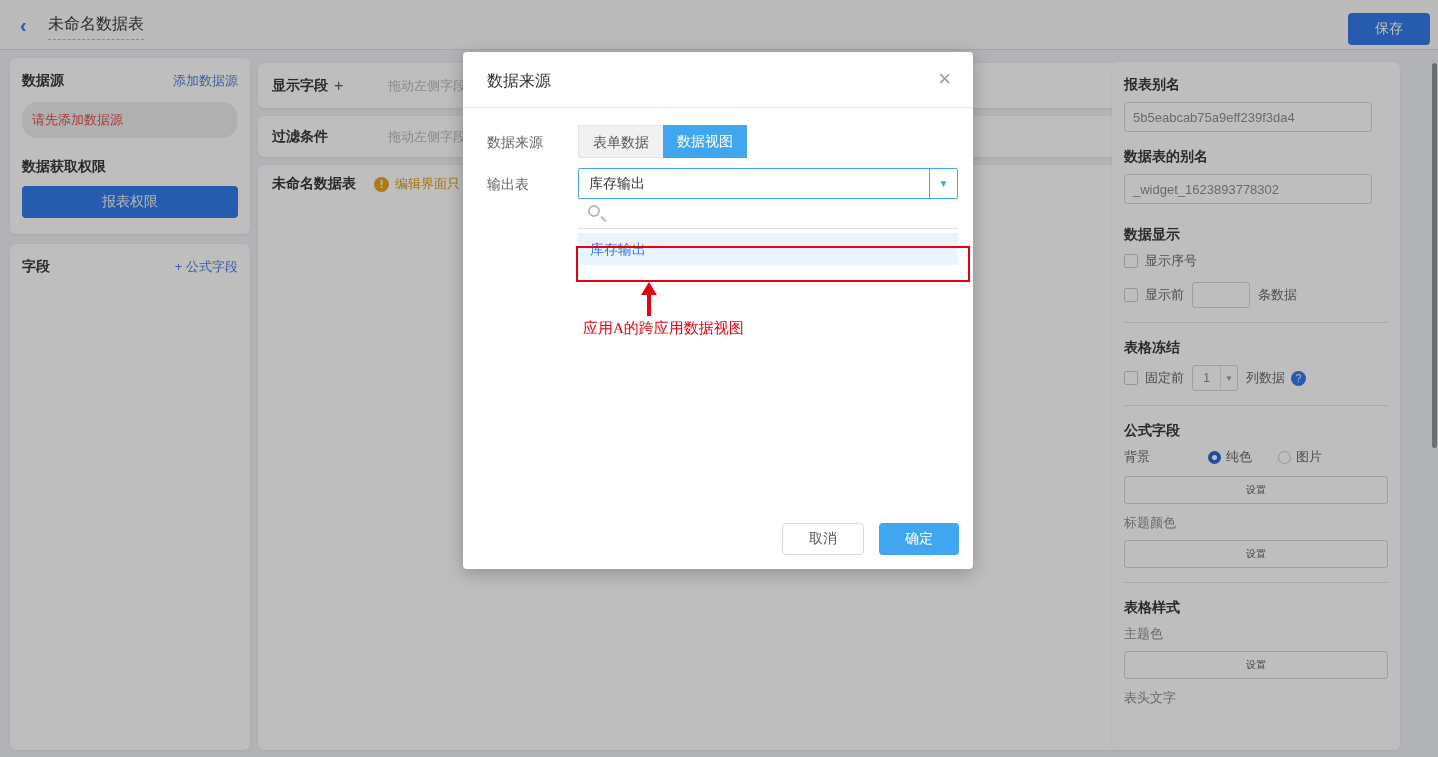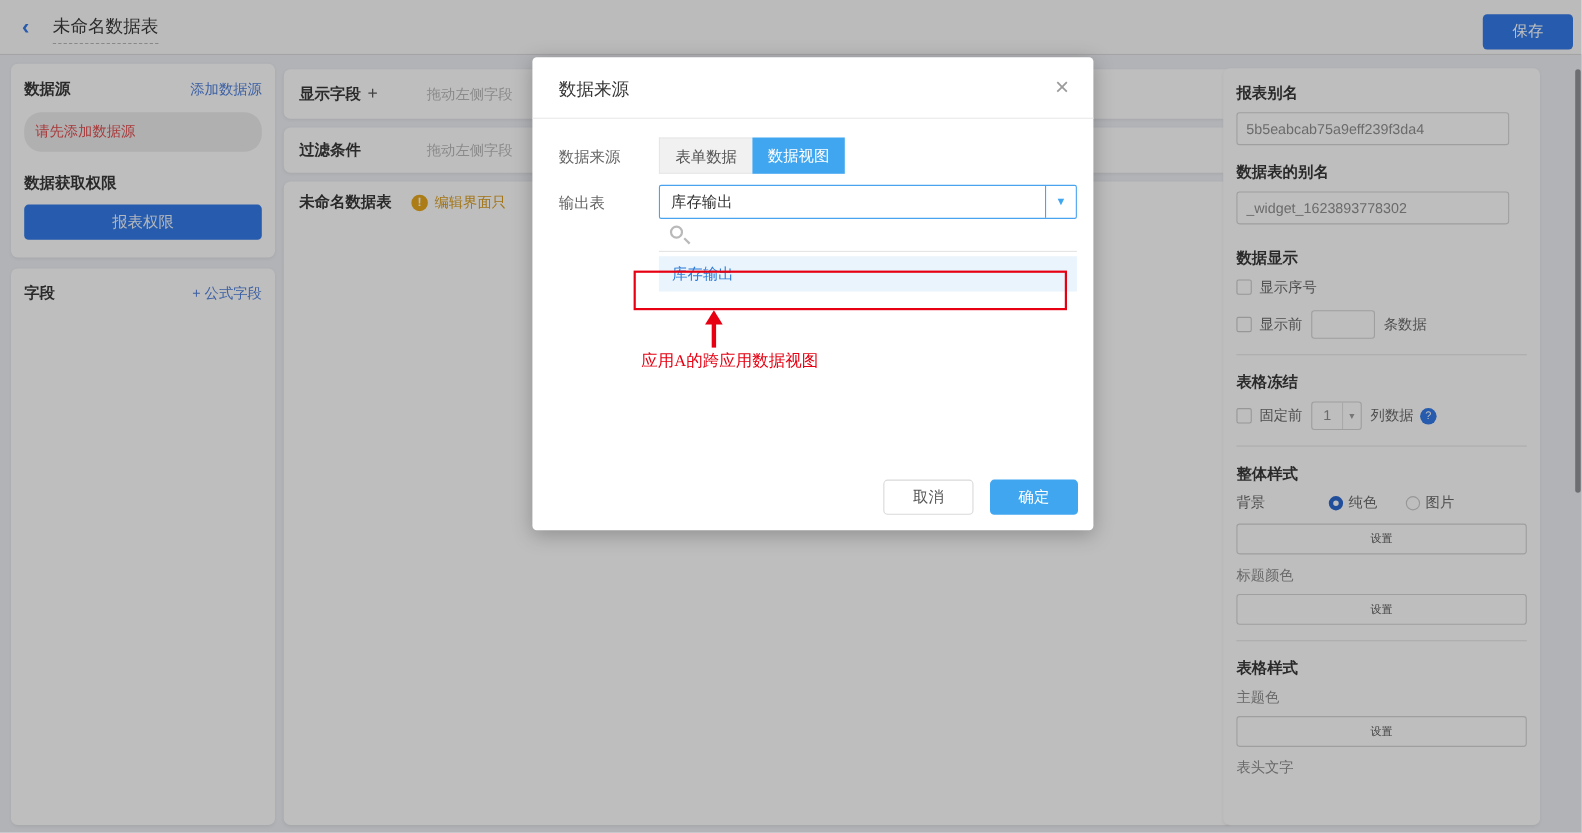--- a/index.html
+++ b/index.html
@@ -53,21 +53,21 @@
   .bg-row { display:flex; align-items:center; color:#666; font-size:13px; margin-bottom:10px; }
   .bg-row .lbl { width:84px; }
   .bg-row .opt { display:flex; align-items:center; margin-right:26px; }
   .set-btn { width:264px; height:28px; background:#fff; border:1px solid #d4d4d4; border-radius:3px; color:#555; font-size:10px; cursor:pointer; margin-bottom:10px; display:block; }
   .sub-label { color:#8a8a8a; font-size:13px; margin-bottom:8px; }
 
   
   #mask { position:absolute; inset:0; background:rgba(20,22,26,0.28); z-index:10; }
 
   
-  #modal { position:absolute; left:484px; top:52px; width:510px; height:430px; background:#fff; border-radius:4px; box-shadow:0 4px 18px rgba(0,0,0,0.25); z-index:20;text-decoration:underline; }
+  #modal { position:absolute; left:463px; top:52px; width:510px; height:517px; background:#fff; border-radius:4px; box-shadow:0 4px 18px rgba(0,0,0,0.25); z-index:20;text-decoration:underline; }
   .modal-header { position:relative; height:56px; border-bottom:1px solid #e9e9e9; }
   .modal-title { position:absolute; left:24px; top:19px; font-size:16px; color:#333; }
   .modal-close { position:absolute; right:22px; top:16px; font-size:22px; color:#9b9b9b; cursor:pointer; line-height:22px; }
   .form-label { position:absolute; left:24px; color:#666; font-size:14px; }
   .tab-group { position:absolute; left:115px; top:73px; display:flex; cursor:pointer; }
   .tab { height:33px; line-height:33px; padding:0 14px; font-size:14px; }
   .tab.inactive { background:#f1f1f1; color:#555; border:1px solid #e6e6e6; border-right:none; }
   .tab.active { background:#41a6f0; color:#fff; }
   .sel-box { position:absolute; left:115px; top:116px; width:380px; height:31px; border:1px solid #4aa3ef; border-radius:2px; display:flex; cursor:pointer; background:#fff; }
   .sel-val { flex:1; line-height:29px; padding-left:10px; color:#333; font-size:14px; }
@@ -167,21 +167,21 @@
       <span class="mini-select">
         <span class="val">1</span>
         <span class="car">▼</span>
       </span>
       <span>列数据</span>
       <span class="q-icon">?</span>
     </div>
 
     <div class="divider"></div>
 
-    <div class="rp-section-title">整体样式</div>
+    <div class="rp-section-title">公式字段</div>
     <div class="bg-row">
       <span class="lbl">背景</span>
       <span class="opt">
         <span class="radio on"></span>
         <span>纯色</span>
       </span>
       <span class="opt">
         <span class="radio off"></span>
         <span>图片</span>
       </span>

